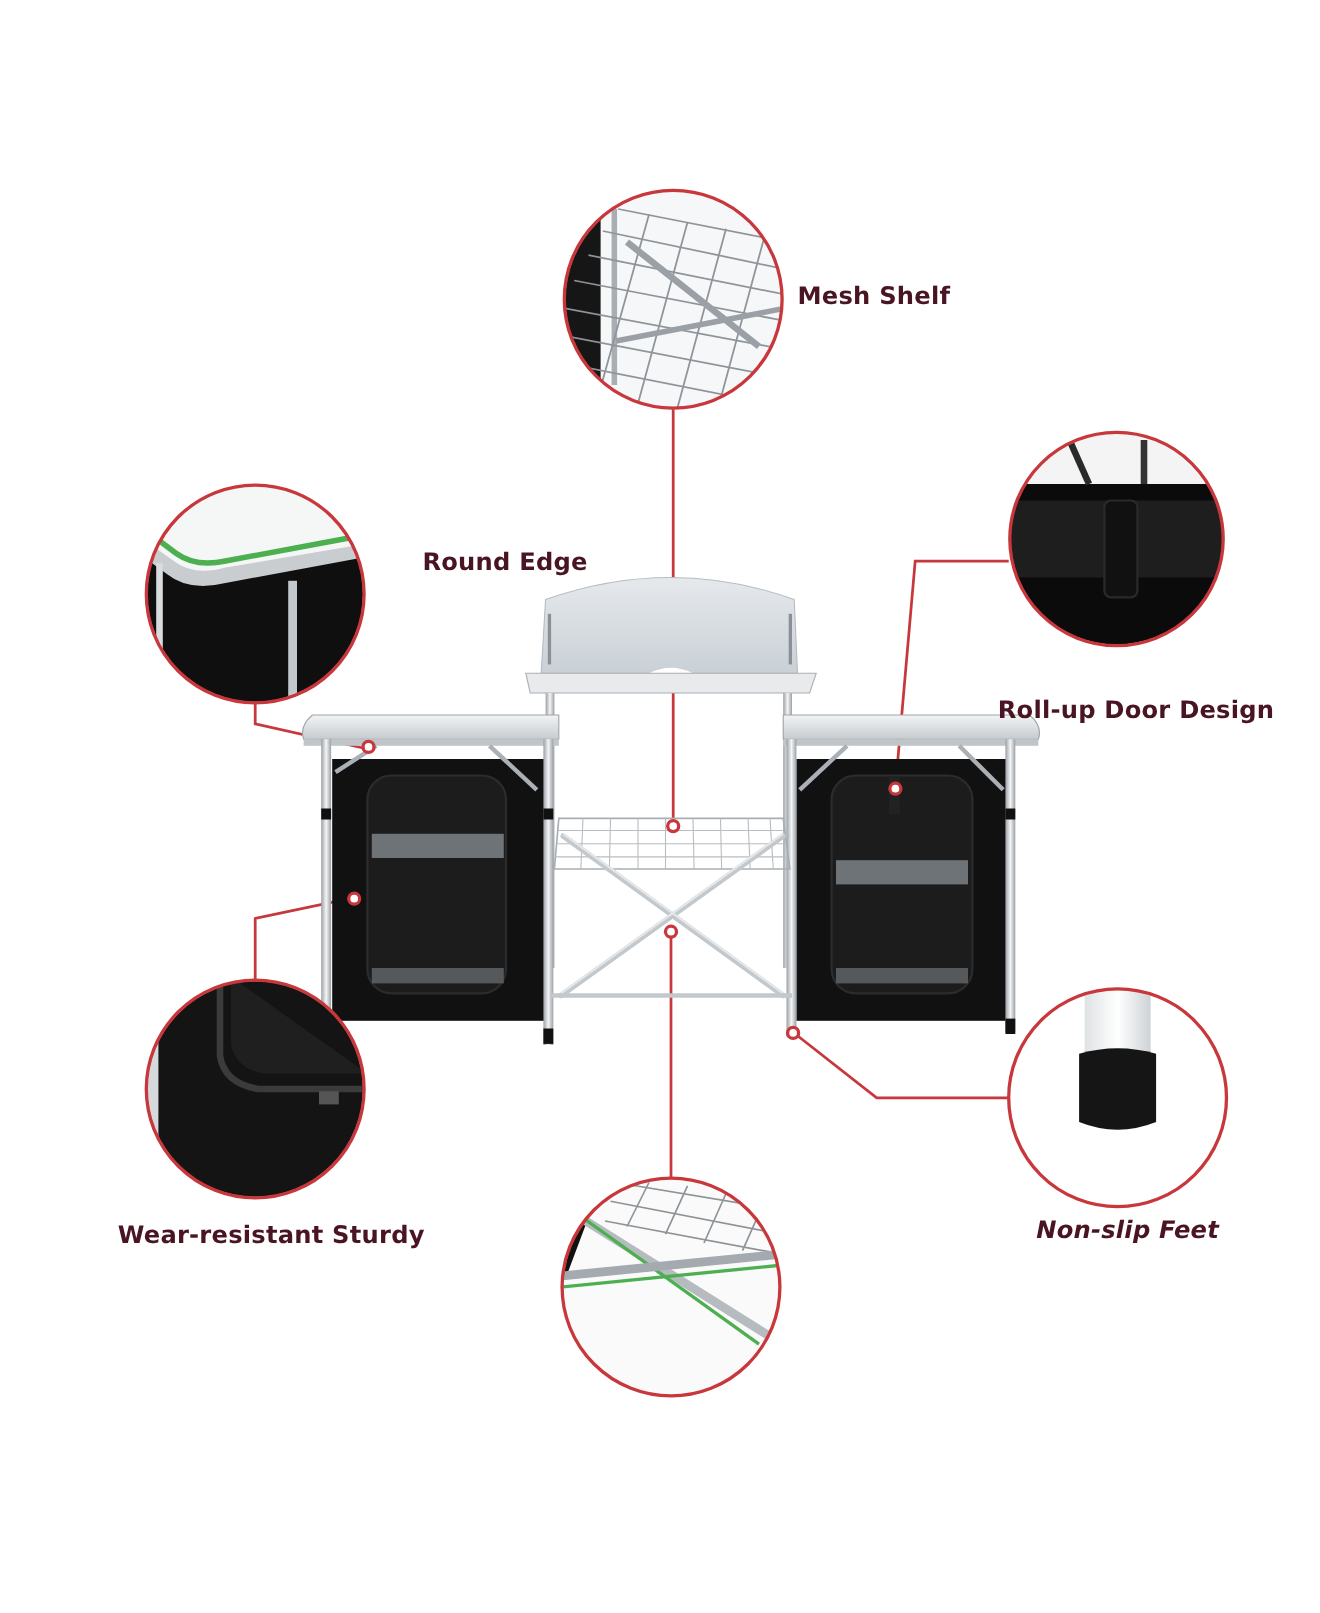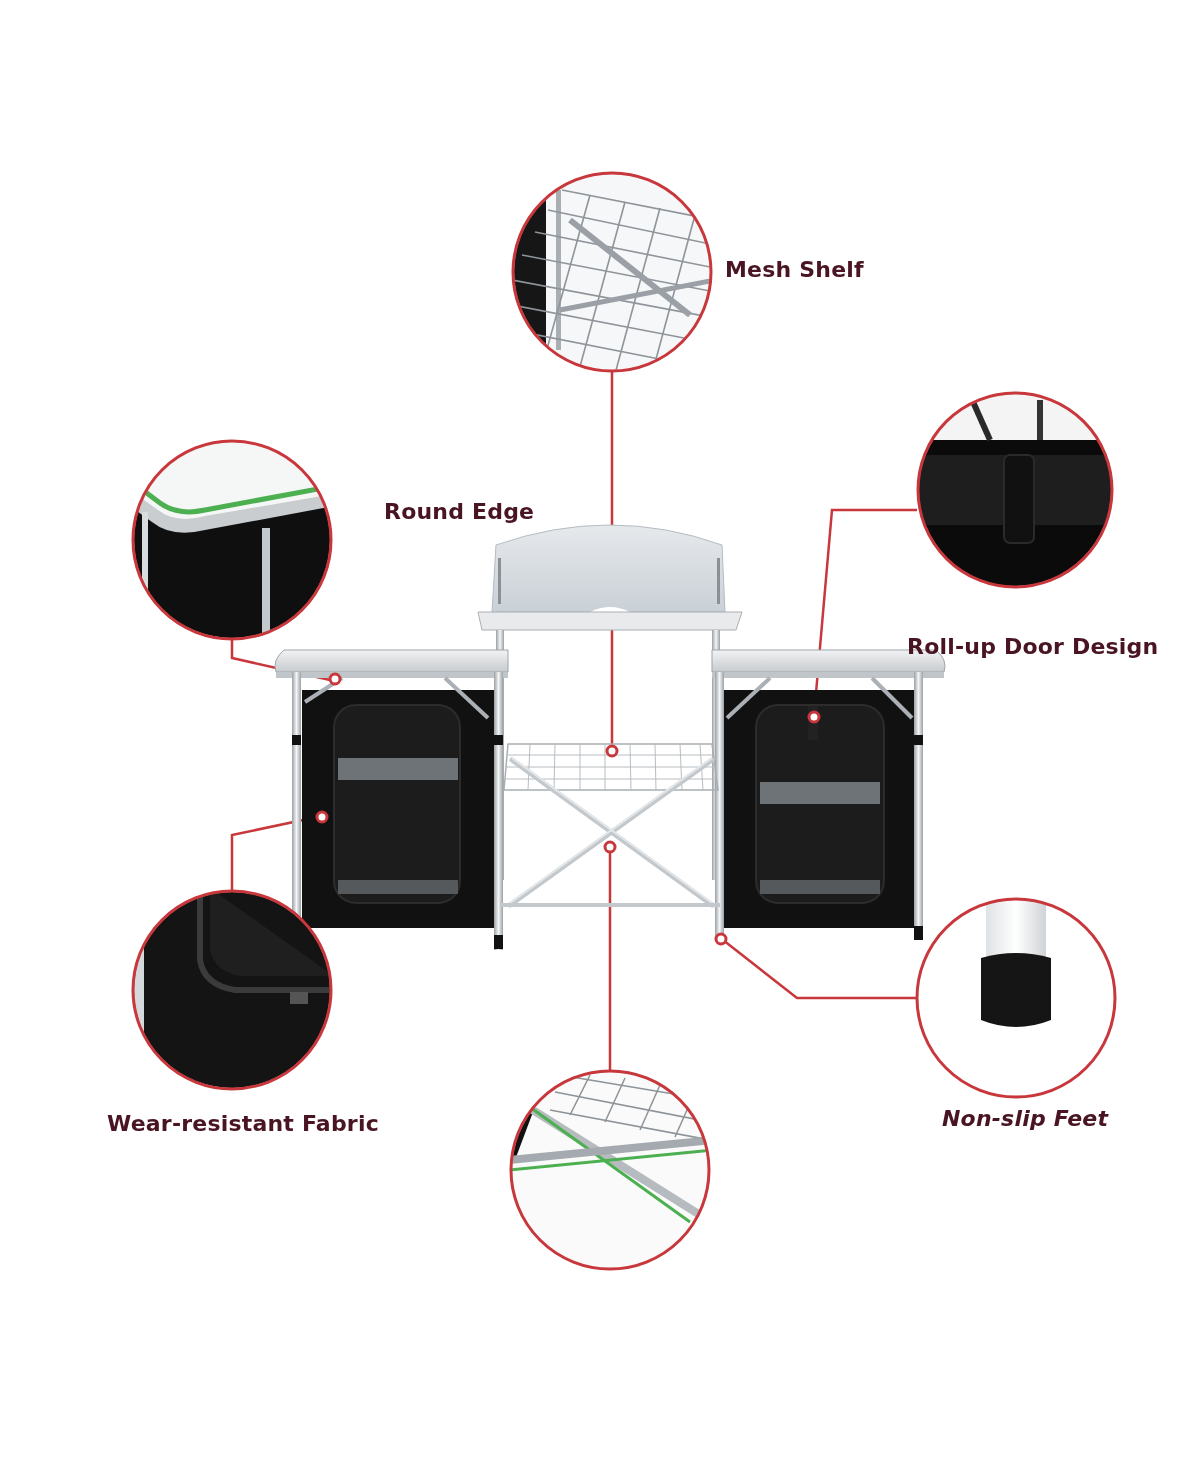--- a/index.html
+++ b/index.html
@@ -245,15 +245,15 @@
       <line x1="510" y1="1170" x2="712" y2="1150" stroke="#4caf50" stroke-width="3"></line>
     </g>
     <circle cx="610" cy="1170" r="99" fill="none" stroke="#c8373b" stroke-width="3"></circle>
   </g>
 </svg>
 
 
 <div class="label" style="left:725px; top:257px;">Mesh Shelf</div>
 <div class="label" style="left:340px; top:499px;margin-left:44px;">Round Edge</div>
 <div class="label" style="left:907px; top:622px;margin-top:12px;">Roll-up Door Design</div>
-<div class="label" style="left:107px; top:1111px;">Wear-resistant Fabric</div>
+<div class="label" style="left:107px; top:1111px;">Wear-resistant Sturdy</div>
 <div class="label" style="left:942px; top:1106px;font-style:italic;">Non-slip Feet</div>
 </div>
 
 </body></html>

